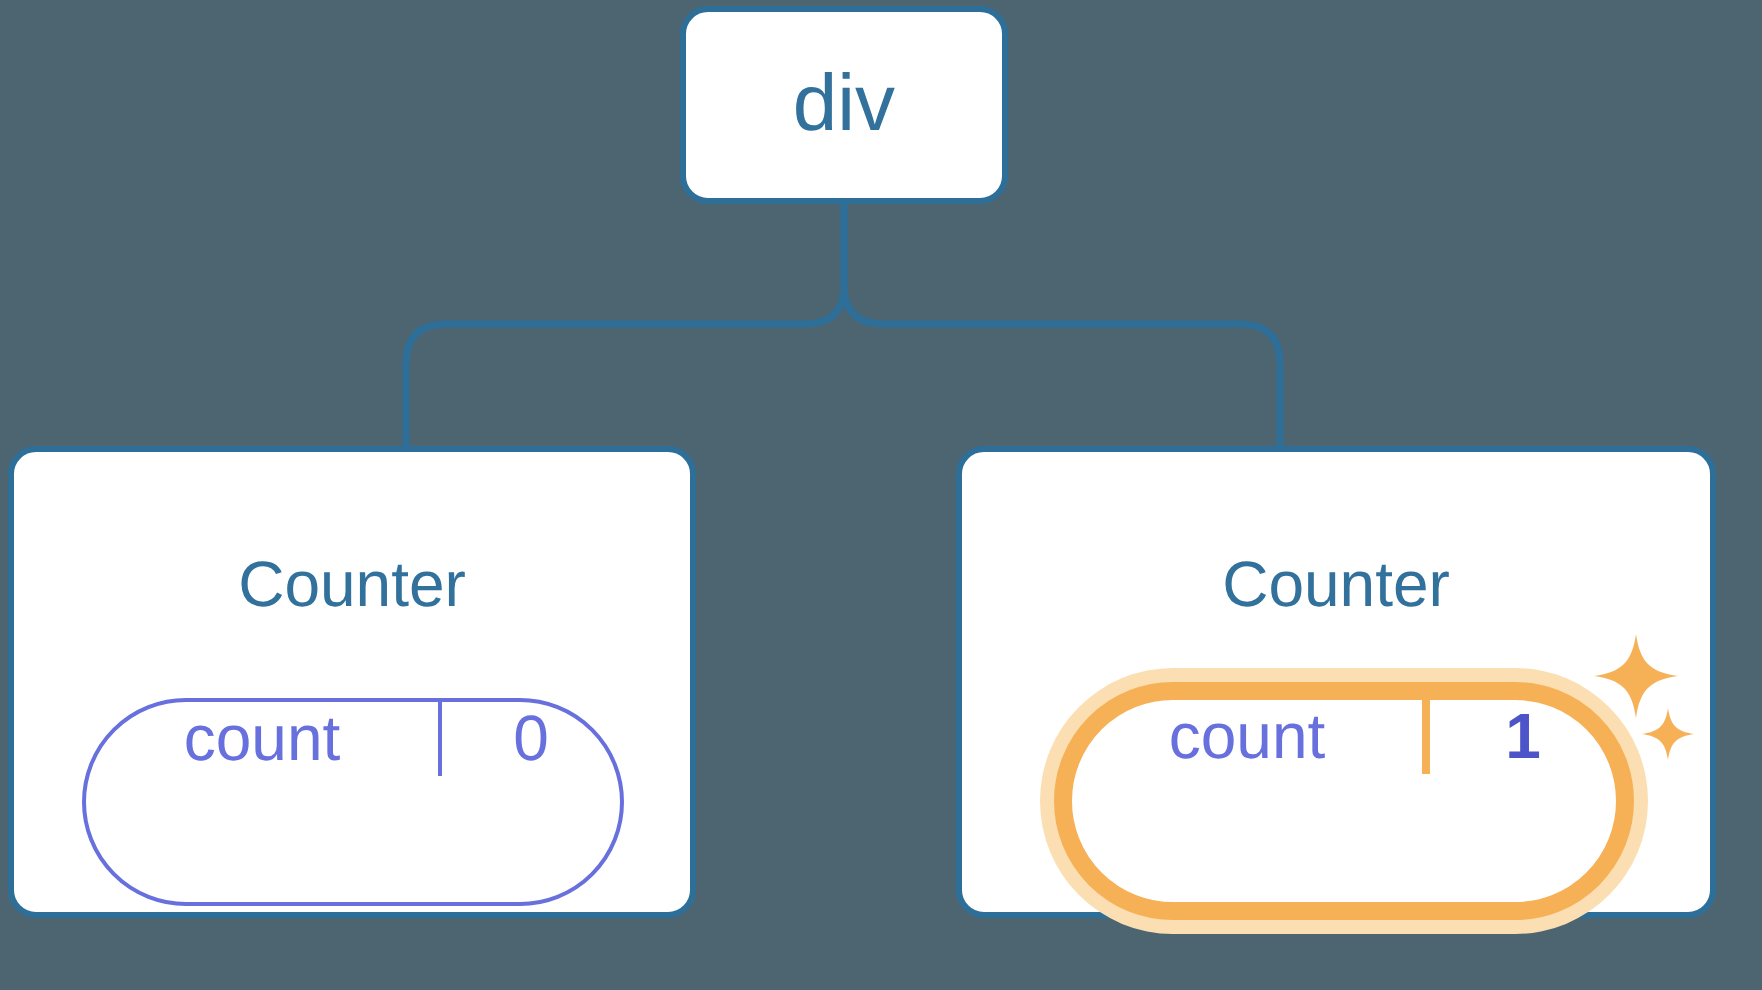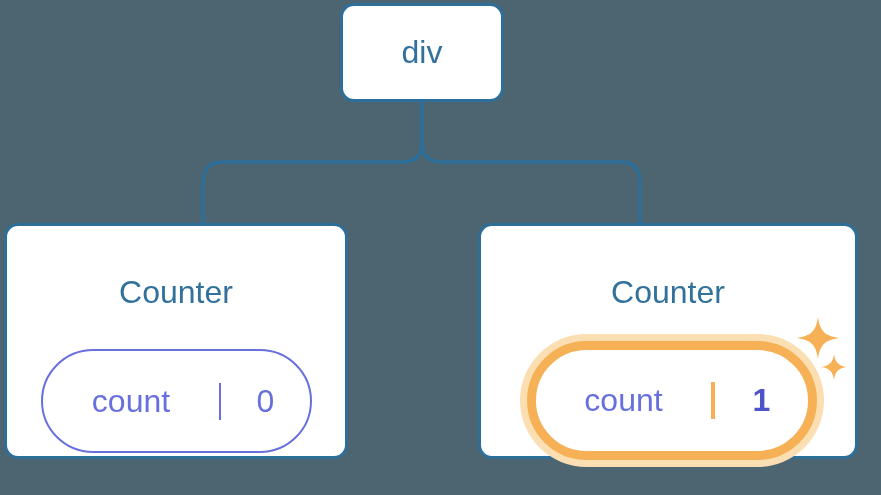--- a/index.html
+++ b/index.html
@@ -29,41 +29,41 @@
     stroke-linecap:round;
   }
   .node-root{
     position:absolute;
     left:340px;top:3px;width:164px;height:99px;
     background:var(--card-bg);
     border:3px solid var(--node-border);
     border-radius:14px;
     display:flex;align-items:center;justify-content:center;
     color:var(--node-text);
-    font-size:32px;font-weight:500;
+    font-size:40px;font-weight:500;
   }
   .card{
     position:absolute;
     top:223px;height:236px;
     background:var(--card-bg);
     border:3px solid var(--node-border);
     border-radius:14px;
   }
   .card-left{left:4px;width:344px;}
   .card-right{left:478px;width:380px;}
   .card-title{
     position:absolute;
     left:0;right:0;top:48px;
     text-align:center;
     color:var(--node-text);
     font-size:32px;font-weight:500;
   }
   .pill{
     position:absolute;
-    display:flex;align-items:center;
+    display:flex;align-items:flex-start;
     background:var(--card-bg);
   }
   .pill-plain{
     left:34px;top:123px;width:271px;height:104px;
     border:2.5px solid var(--purple);
     border-radius:52px;
   }
   .pill-plain .pill-key{
     width:178px;
     border-right:2.5px solid var(--purple);

